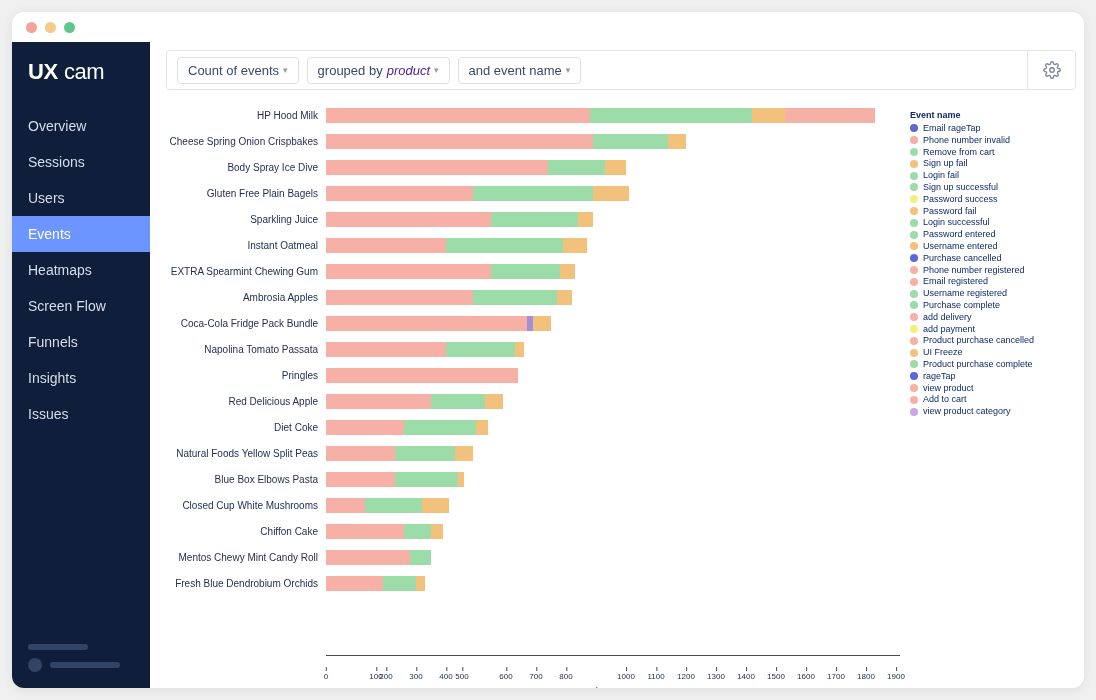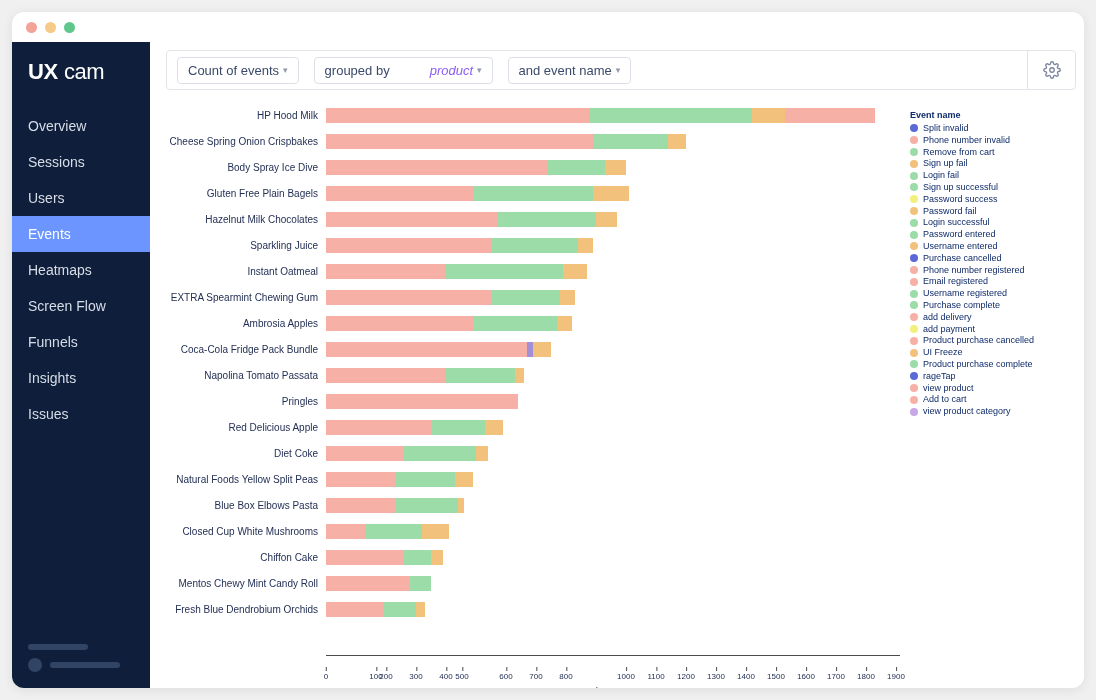--- a/index.html
+++ b/index.html
@@ -17,24 +17,24 @@
 .nav { flex: 1; }
 .nav-item { padding: 10px 16px; font-size: 14px; cursor: pointer; color: #d7dde8; }
 .nav-item.active { background: #6c95ff; color: #fff; }
 .sidebar-bottom { padding: 16px; }
 .skeleton-line { height: 6px; background: #324463; border-radius: 3px; margin-bottom: 8px; }
 .skeleton-row { display: flex; align-items: center; gap: 8px; }
 .skeleton-dot { width: 14px; height: 14px; border-radius: 50%; background: #324463; }
 .skeleton-line2 { height: 6px; background: #324463; border-radius: 3px; width: 70px; }
 .main { flex: 1; display: flex; flex-direction: column; }
 .toolbar { display: flex; border: 1px solid #e2e4ea; margin: 8px 8px 0 16px; border-radius: 4px; height: 40px; }
-.filters { display: flex; align-items: center; padding: 0 10px; gap: 15px; flex: 1; }
+.filters { display: flex; align-items: center; padding: 0 10px; gap: 8px; flex: 1; }
 .pill { border: 1px solid #dcdfe6; border-radius: 4px; padding: 5px 10px; font-size: 13px; color: #3a4a6b; cursor: pointer; display: inline-flex; align-items: center; gap: 4px; }
 .pill .chev { font-size: 9px; color: #9299aa; }
-.pill .italic { font-style: italic; color: #8b5cf6; margin-left: 36px; }
+.pill .italic { font-style: italic; color: #4c1d95; }
 .gear { width: 48px; border-left: 1px solid #e2e4ea; display: flex; align-items: center; justify-content: center; cursor: pointer; }
 .gear svg { stroke: #7c86a0; }
 .content { flex: 1; display: flex; padding: 12px 4px 8px 4px; position: relative; }
 .chart-area { flex: 1; position: relative; margin-left: 14px; }
 .rows { position: absolute; left: 0; right: 0; top: 0; }
 .row { display: flex; align-items: center; height: 26px; }
 .row-label { width: 158px; text-align: right; font-size: 10px; color: #243055; padding-right: 8px; line-height: 1.1; }
 .row-bar-wrap { flex: 1; position: relative; height: 15px; }
 .seg { height: 100%; display: inline-block; vertical-align: top; }
 .axis { position: absolute; bottom: 24px; left: 158px; right: 0; height: 1px; background: #4a4a4a; }
@@ -122,24 +122,20 @@
                 <div class="row-label">Cheese Spring Onion Crispbakes</div>
                 <div class="row-bar-wrap"><span class="seg" style="width: 267px; background: rgb(247, 176, 166);"></span><span class="seg" style="width: 75px; background: rgb(156, 220, 168);"></span><span class="seg" style="width: 18px; background: rgb(242, 194, 124);"></span></div>
               </div>
               <div class="row">
                 <div class="row-label">Body Spray Ice Dive</div>
                 <div class="row-bar-wrap"><span class="seg" style="width: 222px; background: rgb(247, 176, 166);"></span><span class="seg" style="width: 57px; background: rgb(156, 220, 168);"></span><span class="seg" style="width: 21px; background: rgb(242, 194, 124);"></span></div>
               </div>
               <div class="row">
                 <div class="row-label">Gluten Free Plain Bagels</div>
                 <div class="row-bar-wrap"><span class="seg" style="width: 147px; background: rgb(247, 176, 166);"></span><span class="seg" style="width: 120px; background: rgb(156, 220, 168);"></span><span class="seg" style="width: 36px; background: rgb(242, 194, 124);"></span></div>
-              </div>
-              <div class="row">
-                <div class="row-label">Hazelnut Milk Chocolates</div>
-                <div class="row-bar-wrap"><span class="seg" style="width: 171px; background: rgb(247, 176, 166);"></span><span class="seg" style="width: 99px; background: rgb(156, 220, 168);"></span><span class="seg" style="width: 21px; background: rgb(242, 194, 124);"></span></div>
               </div>
               <div class="row">
                 <div class="row-label">Sparkling Juice</div>
                 <div class="row-bar-wrap"><span class="seg" style="width: 165px; background: rgb(247, 176, 166);"></span><span class="seg" style="width: 87px; background: rgb(156, 220, 168);"></span><span class="seg" style="width: 15px; background: rgb(242, 194, 124);"></span></div>
               </div>
               <div class="row">
                 <div class="row-label">Instant Oatmeal</div>
                 <div class="row-bar-wrap"><span class="seg" style="width: 120px; background: rgb(247, 176, 166);"></span><span class="seg" style="width: 117px; background: rgb(156, 220, 168);"></span><span class="seg" style="width: 24px; background: rgb(242, 194, 124);"></span></div>
               </div>
               <div class="row">
@@ -217,21 +213,21 @@
               <div class="tick" style="left: 510px;">1700</div>
               <div class="tick" style="left: 540px;">1800</div>
               <div class="tick" style="left: 570px;">1900</div>
             </div>
         </div>
         <div class="legend">
           <div class="legend-title">Event name</div>
           <div id="legend-items">
               <div class="legend-item">
                 <span class="legend-dot" style="background: rgb(90, 104, 214);"></span>
-                <span>Split invalid</span>
+                <span>Email rageTap</span>
               </div>
               <div class="legend-item">
                 <span class="legend-dot" style="background: rgb(247, 176, 166);"></span>
                 <span>Phone number invalid</span>
               </div>
               <div class="legend-item">
                 <span class="legend-dot" style="background: rgb(156, 220, 168);"></span>
                 <span>Remove from cart</span>
               </div>
               <div class="legend-item">

